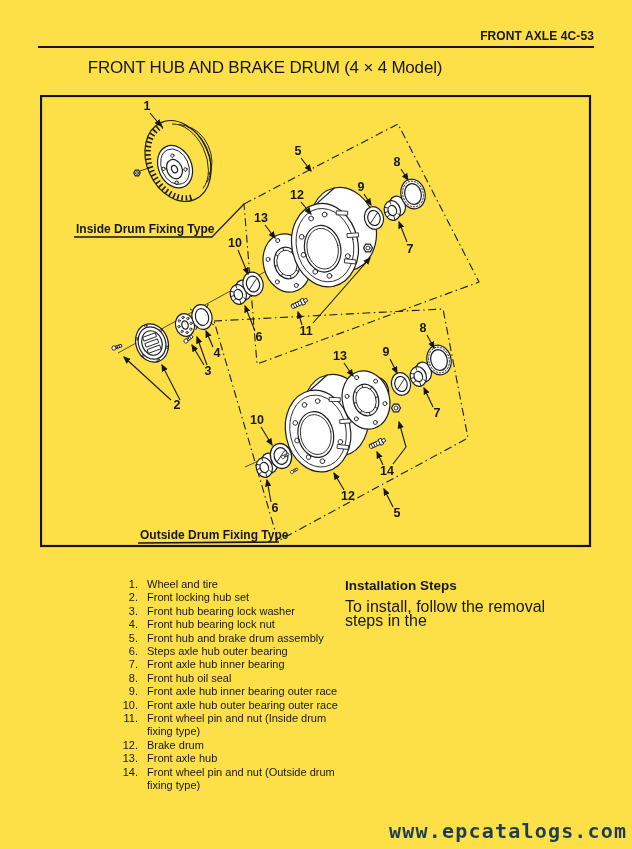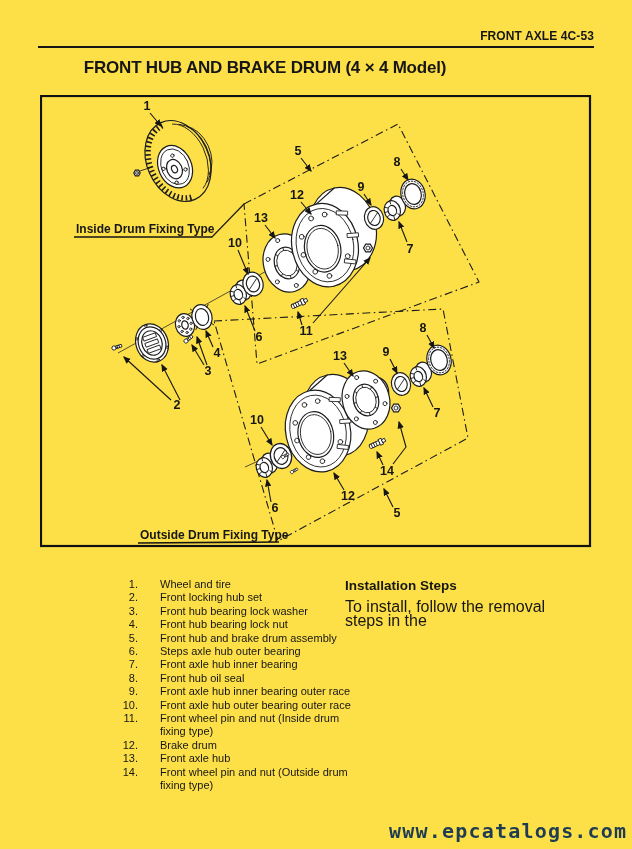--- a/index.html
+++ b/index.html
@@ -1,39 +1,39 @@
 <!DOCTYPE html>
 <html><head>
 <meta charset="utf-8">
 <style>
   html,body{margin:0;padding:0;background:#e8e8e8;}
   .page{position:relative;width:632px;height:849px;background:#fde047;overflow:hidden;
         font-family:"Liberation Sans",sans-serif;color:#161616;}
   .hdr{position:absolute;top:29px;right:38px;font-size:12px;font-weight:bold;letter-spacing:0.1px;}
   .hdr-rule{position:absolute;top:46px;left:38px;width:556px;height:2px;background:#151515;}
   .title{position:absolute;top:58px;left:0;width:530px;text-align:center;
-         font-size:17px;font-weight:bold;letter-spacing:-0.2px;}
+         font-size:17px;font-weight:normal;letter-spacing:-0.2px;}
   .fig{position:absolute;left:40px;top:95px;}
   .co{font:bold 12.5px "Liberation Sans",sans-serif;fill:#161616;}
   .lbl{font:bold 12px "Liberation Sans",sans-serif;fill:#161616;}
   .s{stroke:#1c1c1c;fill:none;stroke-width:1.2;stroke-linecap:round;}
   .sw{stroke:#1c1c1c;fill:#fff;stroke-width:1.2;stroke-linecap:round;}
   .thin{stroke-width:0.85;}
   .ldr{stroke:#161616;stroke-width:1.1;fill:none;}
   .ax{stroke:#2a2a2a;stroke-width:0.8;}
   .dash{stroke:#1c1c1c;stroke-width:1.1;fill:none;stroke-dasharray:8 3.5 1.5 3.5;}
   .ul{stroke:#151515;stroke-width:1.6;}
   .sec{position:absolute;top:578px;}
   .sec h3{margin:0 0 7px 0;font-size:13.5px;font-weight:bold;}
   .removal{left:100px;width:255px;}
   .install{left:345px;width:235px;}
   .step{display:flex;}
   .sn{width:38px;text-align:right;padding-right:9px;font-size:11px;line-height:13.4px;flex:none;}
   .st{flex:1;}
-  .stl{display:block;font-size:11px;line-height:13.4px;margin-left:13px;}
+  .stl{display:block;font-size:11px;line-height:13.4px;}
   .body-line{display:block;font-size:16px;line-height:13.8px;}
   .watermark{position:absolute;top:819px;left:389px;color:#1e3d52;
              font-family:"DejaVu Sans Mono",monospace;font-size:20px;font-weight:bold;
              letter-spacing:1.2px;cursor:pointer;}
 </style>
 </head>
 <body>
 
 <div class="page">
 

